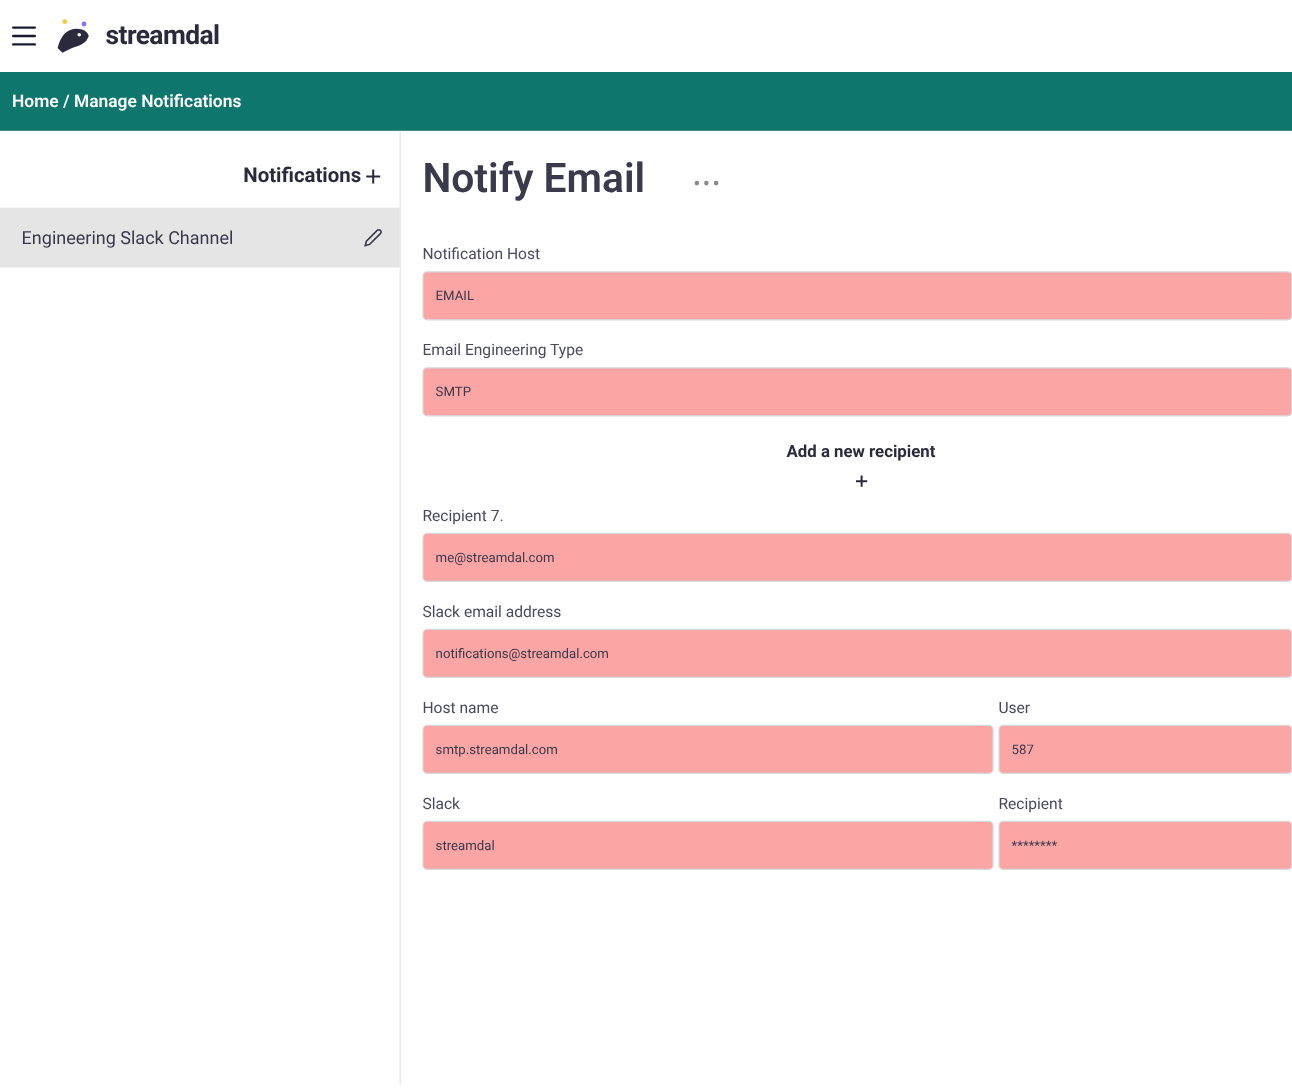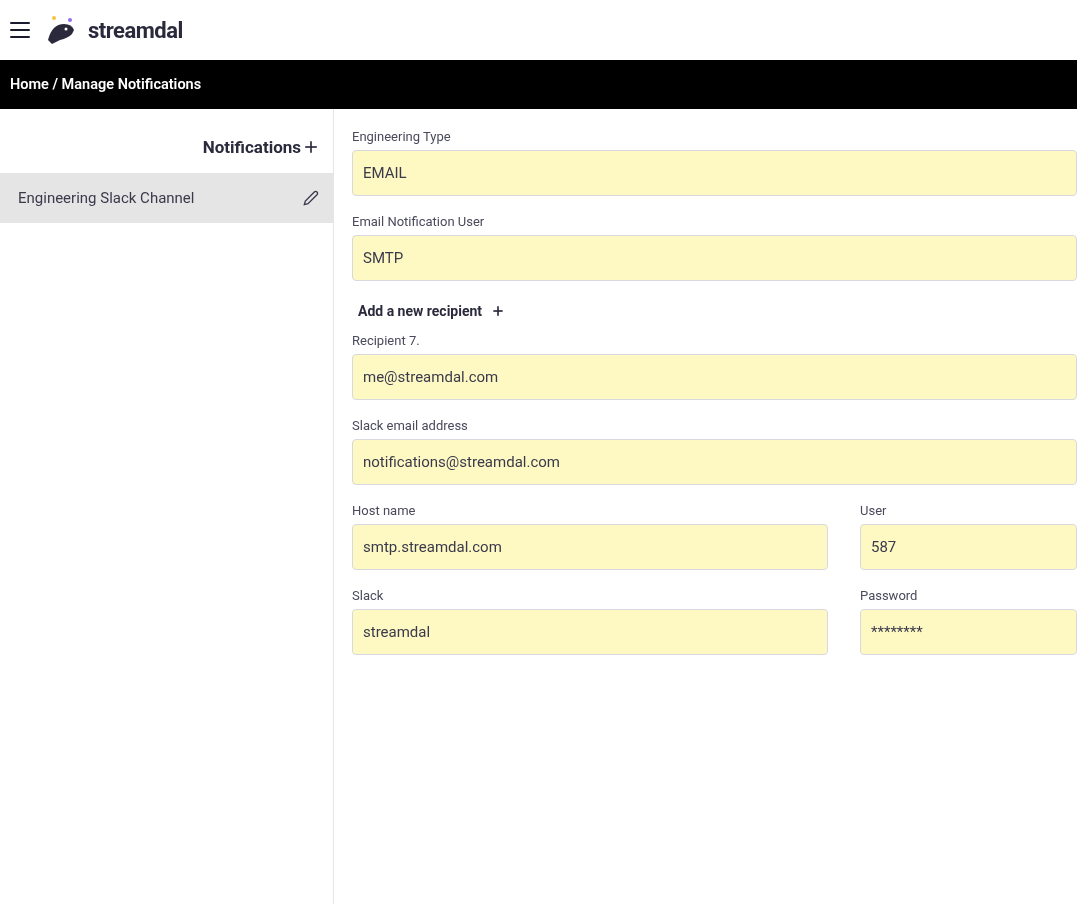--- a/index.html
+++ b/index.html
@@ -52,21 +52,21 @@
       color: #2a2a3c;
       letter-spacing: -0.5px;
     }
     .logo-icon {
       width: 36px;
       height: 36px;
     }
     
     
     .breadcrumb {
-      background: #000000;
+      background: #0f766e;
       padding: 16px 10px;
       color: #fff;
       font-size: 14.5px;
       font-weight: 600;
     }
     .breadcrumb a {
       color: #fff;
       text-decoration: none;
     }
     
@@ -151,47 +151,48 @@
       display: block;
       font-size: 13px;
       color: #4a4a5c;
       margin-bottom: 6px;
     }
     .form-input {
       width: 100%;
       border: 1px solid #d8d8de;
       border-radius: 4px;
       padding: 13px 10px;
-      font-size: 15px;
+      font-size: 11px;
       color: #3a3a4c;
-      background: #fef9c3;
+      background: #fca5a5;
       font-family: inherit;
     }
     
     .add-recipient-row {
       display: flex;
       align-items: center;
       gap: 8px;
       padding: 4px 0 14px 14px;
       margin-top: 4px;
+      flex-direction: column;
     }
     .add-recipient-label {
       font-size: 14px;
       font-weight: 700;
       color: #2a2a3c;
     }
     .add-recipient-plus {
       width: 16px;
       height: 16px;
       cursor: pointer;
     }
     
     .form-row {
       display: flex;
-      gap: 32px;
+      gap: 4px;
       padding-left: 0;
     }
     .form-row .form-col-wide {
       flex: 0 0 484px;
       padding-left: 8px;
     }
     .form-row .form-col-narrow {
       flex: 1;
       padding-left: 0;
     }
@@ -236,28 +237,32 @@
     </div>
     <div class="sidebar-item">
       <span class="sidebar-item-label">Engineering Slack Channel</span>
       <svg class="pencil-icon" viewBox="0 0 24 24" fill="none" stroke="#3a3a4c" stroke-width="2">
         <path d="M17 3a2.828 2.828 0 1 1 4 4L7.5 20.5 2 22l1.5-5.5L17 3z"></path>
       </svg>
     </div>
   </div>
 
   <div class="main">
+    <div class="page-title-row">
+      <h1 class="page-title">Notify Email</h1>
+      <span class="dots-icon">•••</span>
+    </div>
 
     <div class="form-group">
-      <label class="form-label">Engineering Type</label>
+      <label class="form-label">Notification Host</label>
       <input class="form-input" value="EMAIL" style="">
     </div>
 
     <div class="form-group">
-      <label class="form-label">Email Notification User</label>
+      <label class="form-label">Email Engineering Type</label>
       <input class="form-input" value="SMTP" style="">
     </div>
 
     <div class="add-recipient-row">
       <span class="add-recipient-label">Add a new recipient</span>
       <svg class="add-recipient-plus" viewBox="0 0 24 24" fill="none" stroke="#2a2a3c" stroke-width="2.5">
         <line x1="12" y1="5" x2="12" y2="19"></line>
         <line x1="5" y1="12" x2="19" y2="12"></line>
       </svg>
     </div>
@@ -282,20 +287,20 @@
         <input class="form-input" value="587" style="">
       </div>
     </div>
 
     <div class="form-row">
       <div class="form-col-wide form-group">
         <label class="form-label">Slack</label>
         <input class="form-input" value="streamdal" style="">
       </div>
       <div class="form-col-narrow form-group">
-        <label class="form-label">Password</label>
+        <label class="form-label">Recipient</label>
         <input class="form-input" value="********" style="">
       </div>
     </div>
 
 
   </div>
 </div>
 
 </body></html>

